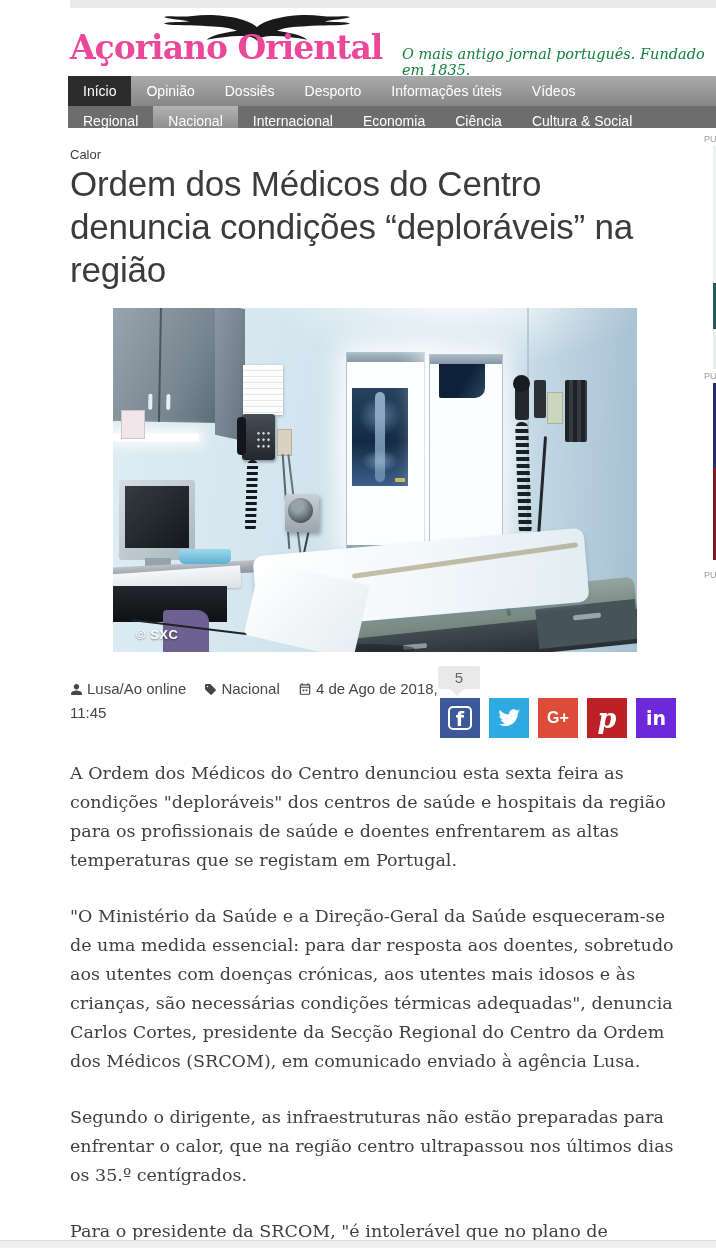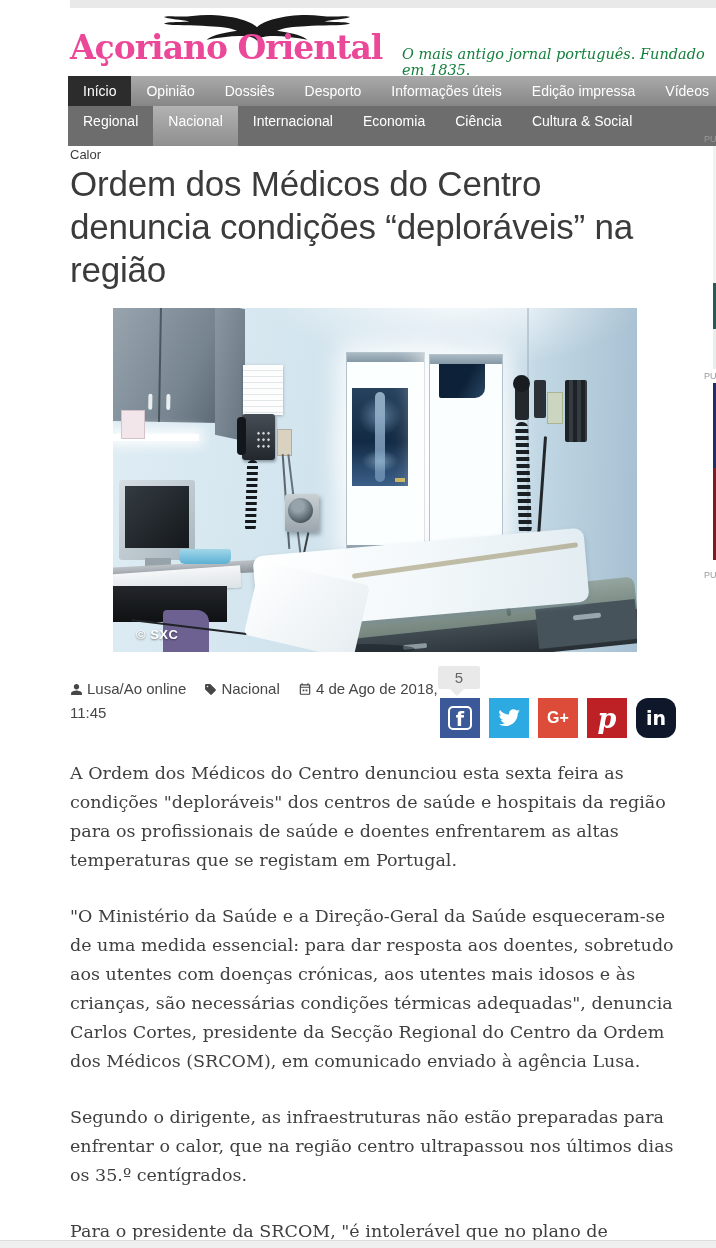--- a/index.html
+++ b/index.html
@@ -21,21 +21,21 @@
     letter-spacing:-1px;color:#ec4899;
   }
   .tagline{
     position:absolute;left:402px;top:46px;width:310px;
     font-family:"DejaVu Serif",serif;font-style:italic;font-size:14.5px;color:#15803d;
   }
 
   
   .nav1{position:absolute;left:68px;top:76px;right:0;height:30px;
     background:linear-gradient(180deg,#aaaaaa,#868686);display:flex;overflow:hidden;}
-  .nav2{position:absolute;left:68px;top:106px;right:0;height:40px;
+  .nav2{position:absolute;left:68px;top:106px;right:0;height:22px;
     background:#6d6d6d;display:flex;overflow:hidden;}
   .nav1 a,.nav2 a{color:#fff;font-size:14px;line-height:30px;padding:0 15px;white-space:nowrap;}
   .nav1 a.active{background:#2c2c2c;}
   .nav2 a.active{background:linear-gradient(180deg,#b2b2b2,#8f8f8f);}
 
   
   .pub{position:absolute;left:704px;width:12px;overflow:hidden;font-size:9px;color:#9a9a9a;white-space:nowrap;}
   .sliver{position:absolute;left:713px;width:3px;}
 
   
@@ -159,21 +159,21 @@
   .share-count{position:absolute;left:438px;top:666px;width:42px;height:23px;background:#e9e9e9;
     color:#666;font-size:15px;line-height:23px;text-align:center;border-radius:2px;}
   .share-count::after{content:"";position:absolute;left:12px;top:23px;
     border:7px solid rgba(0,0,0,0);border-top-color:#e9e9e9;border-bottom-width:0;}
   .share-row{position:absolute;left:440px;top:698px;display:flex;gap:9px;}
   .tile{width:40px;height:40px;display:flex;align-items:center;justify-content:center;color:#fff;}
   .tile-fb{background:#3b5998;}
   .tile-tw{background:#2caae1;}
   .tile-gp{background:#dd4b39;}
   .tile-pin{background:#bd2126;}
-  .tile-in{background:#0f172a;border-radius:12px;}
+  .tile-in{background:#6d28d9;}
   .fb-box{width:20px;height:20px;border:2px solid #fff;border-radius:5px;display:flex;
     align-items:flex-end;justify-content:center;overflow:hidden;}
   .fb-box span{font-size:19px;font-weight:bold;line-height:17px;font-family:"DejaVu Sans",sans-serif;}
   .gp-glyph{font-size:16px;font-weight:bold;}
   .pin-glyph{font-family:"DejaVu Serif",serif;font-style:italic;font-weight:bold;font-size:27px;line-height:27px;}
   .in-glyph{font-size:19px;font-weight:bold;font-family:"DejaVu Sans",sans-serif;}
 
   
   .article-body{position:absolute;left:70px;top:751px;width:604px;
     font-family:"DejaVu Serif",serif;font-size:17.5px;line-height:29px;color:#3f3f3f;}
@@ -193,21 +193,20 @@
   <div class="logo-text">Açoriano Oriental</div>
 </div>
 <div class="tagline">O mais antigo jornal português. Fundado em 1835.</div>
 
 <nav class="nav1">
   <a class="active">Início</a>
   <a>Opinião</a>
   <a>Dossiês</a>
   <a>Desporto</a>
   <a>Informações úteis</a>
-  <a>Edição impressa</a>
   <a>Vídeos</a>
 
 </nav>
 <nav class="nav2">
   <a>Regional</a>
   <a class="active">Nacional</a>
   <a>Internacional</a>
   <a>Economia</a>
   <a>Ciência</a>
   <a>Cultura &amp; Social</a>

